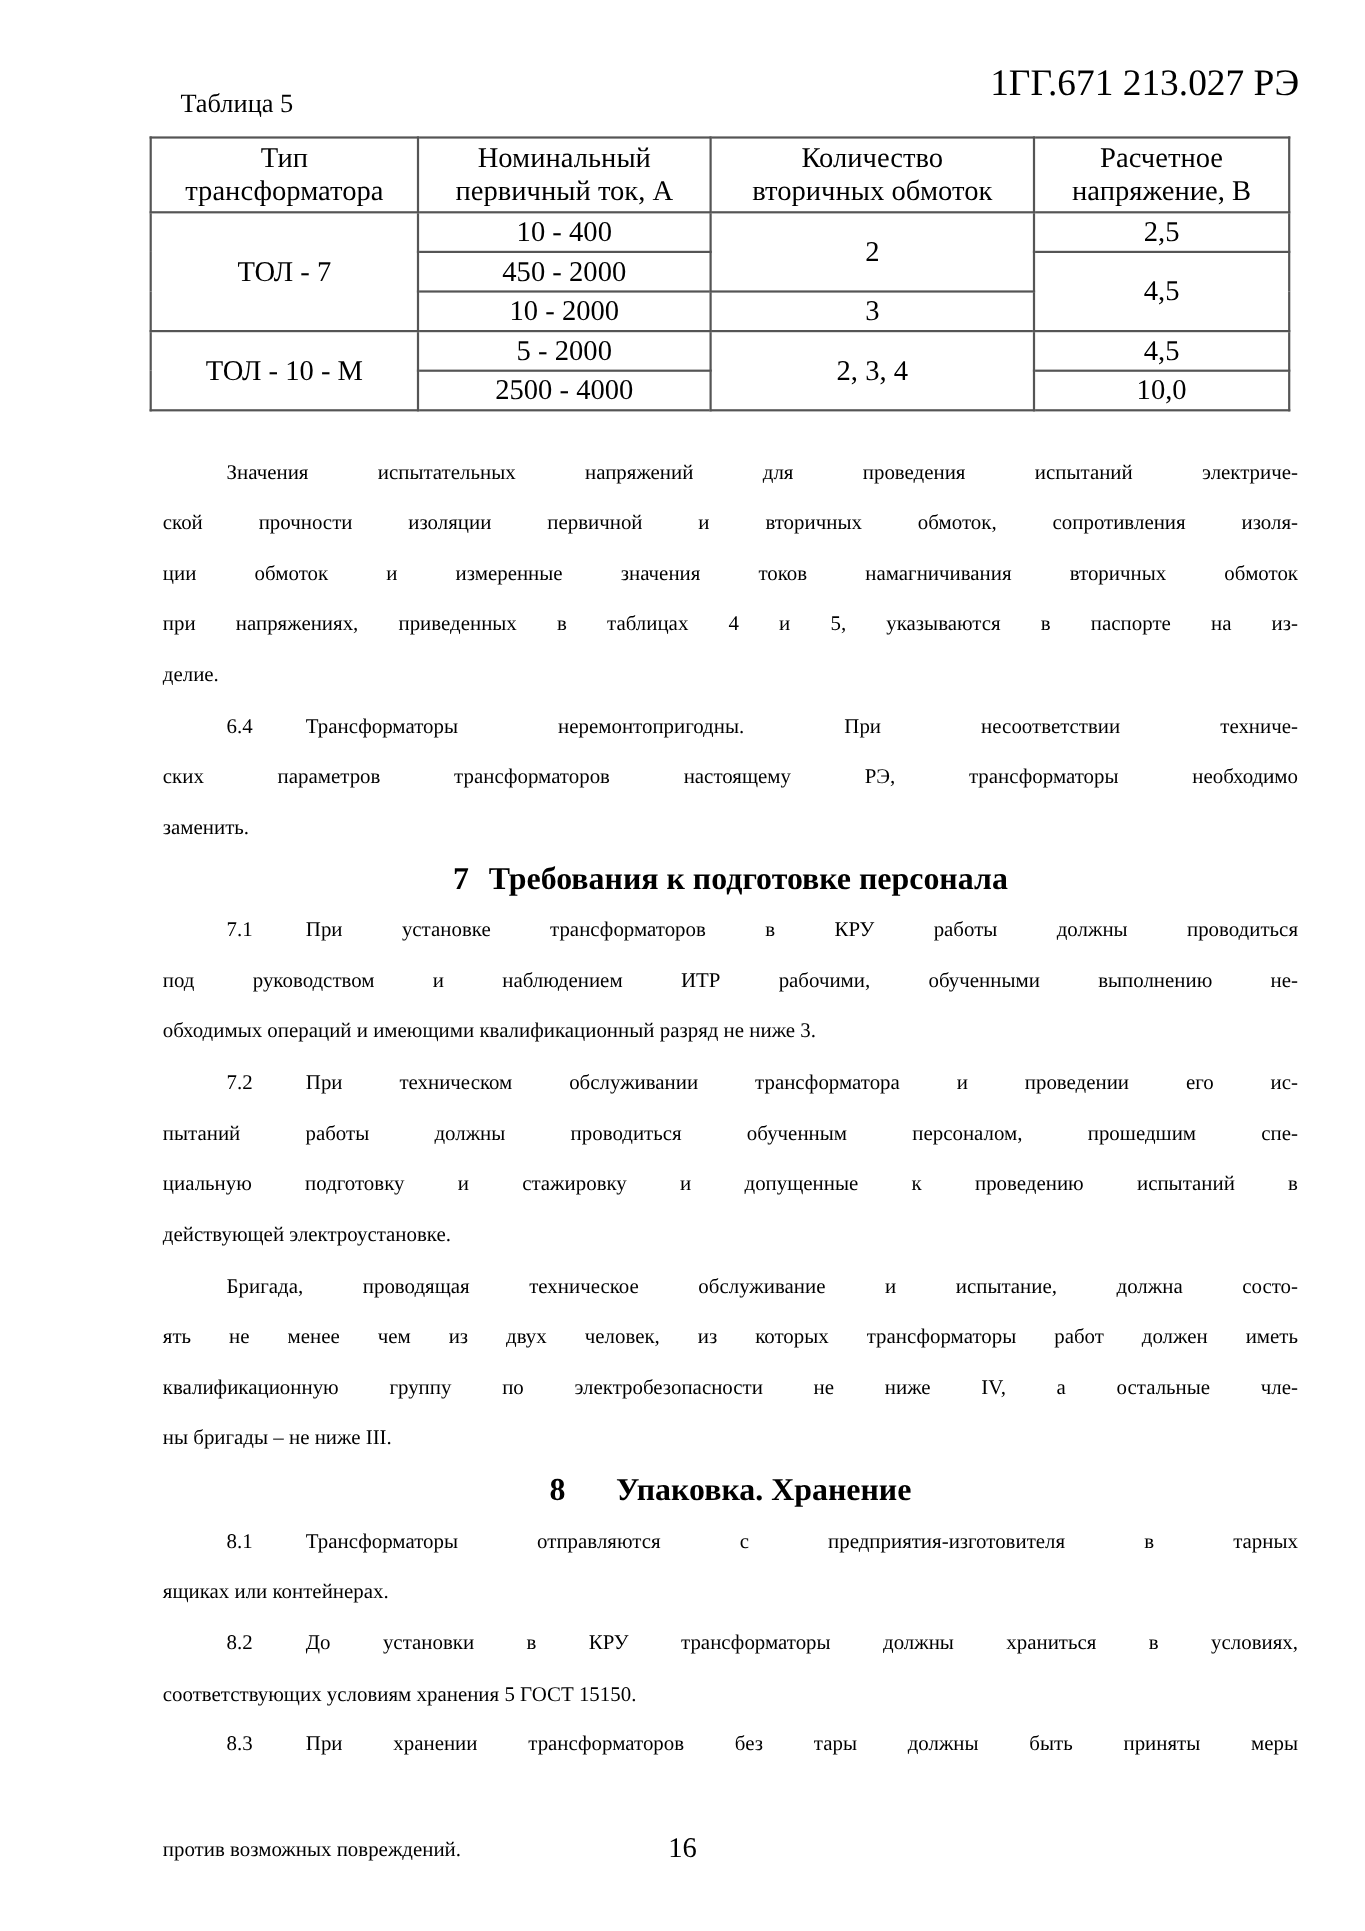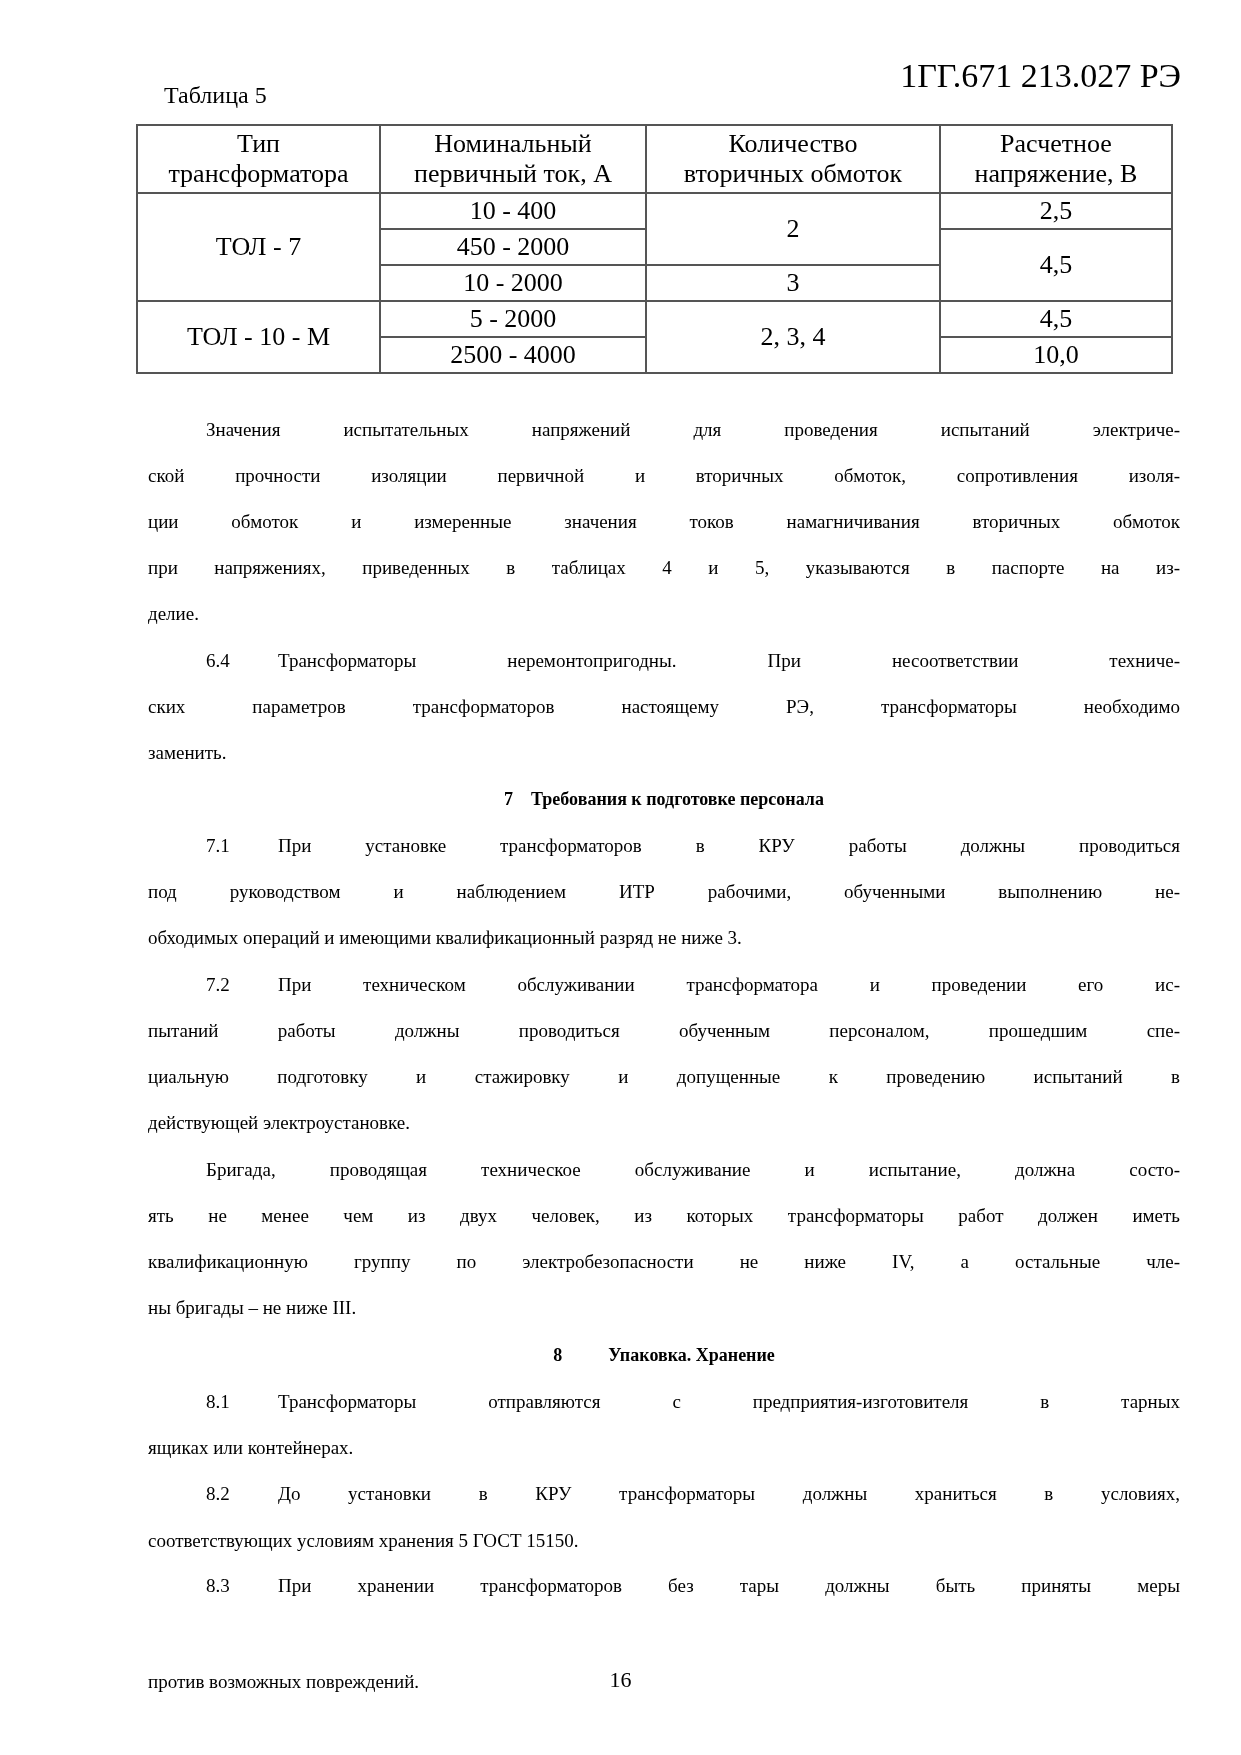--- a/index.html
+++ b/index.html
@@ -13,25 +13,25 @@
              padding: 0; font-weight: normal; line-height: 30px; }
   table.t5 th { height: 66px; }
   table.t5 td { height: 34px; }
   .body { position: absolute; left: 148px; width: 1032px; top: 0; }
   .line { position: absolute; left: 0; width: 1032px; font-size: 19px; line-height: 32px;
           white-space: nowrap; text-align: justify; text-align-last: justify; }
   .line.last { text-align-last: left; }
   .line.indent { left: 58px; width: 974px; }
   .num { display: inline-block; width: 72px; text-align: left; text-align-last: left; }
   .heading { position: absolute; left: 0; width: 1032px; text-align: center; font-weight: bold;
-             font-size: 18px; line-height: 32px; }
+             font-size: 29px; line-height: 32px; }
   .heading .hnum { margin-right: 18px; }
   .heading.h8 .hnum { margin-right: 46px; }
   .page-num { position: absolute; left: 0; width: 1241px; top: 1665px; text-align: center;
-              font-size: 22px; line-height: 30px; }
+              font-size: 26px; line-height: 30px; }
 </style>
 </head>
 <body>
 
 <div class="doc-code">1ГГ.671 213.027 РЭ</div>
 <div class="table-caption">Таблица 5</div>
 
 <table class="t5">
   <colgroup>
     <col style="width:243px">

